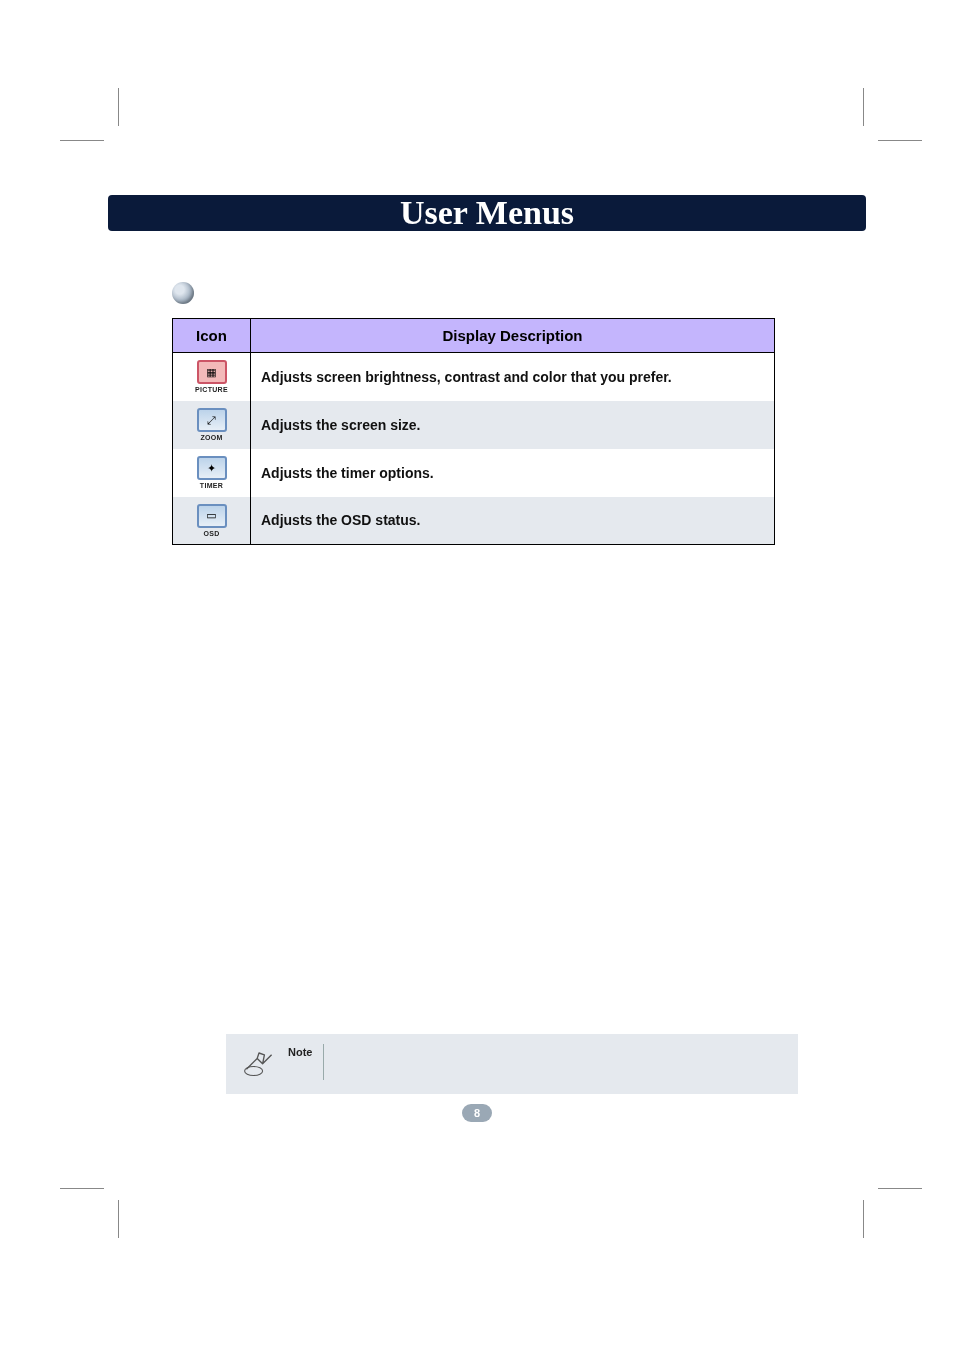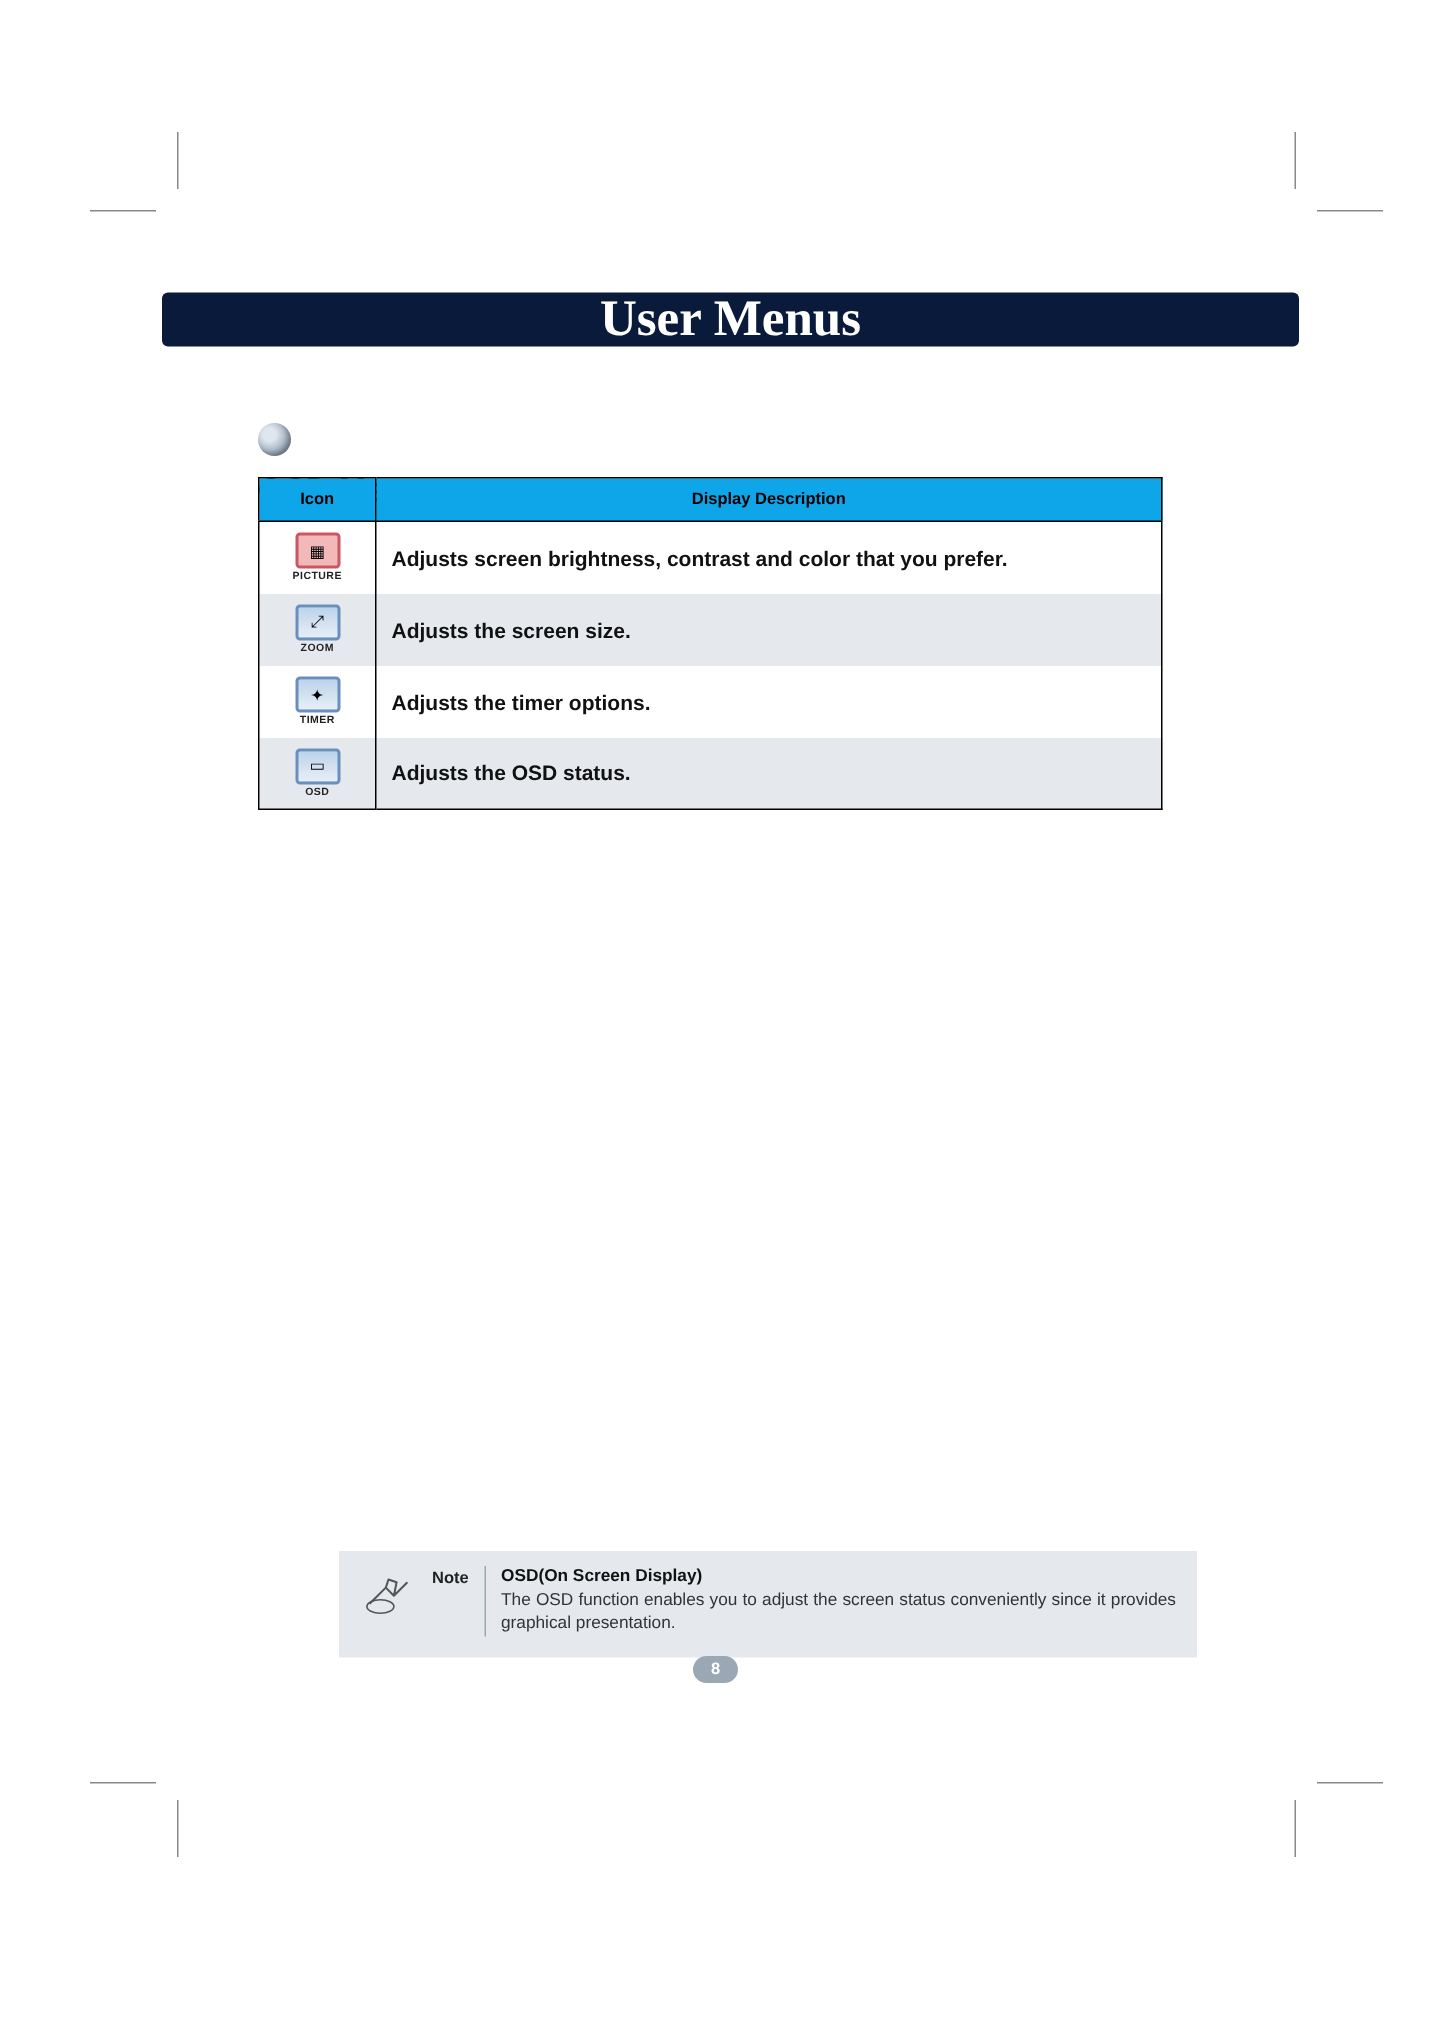--- a/index.html
+++ b/index.html
@@ -67,25 +67,25 @@
     .osd-table {
       position: absolute;
       left: 172px;
       top: 318px;
       width: 603px;
       border-collapse: collapse;
       border: 1.5px solid #000;
     }
     .osd-table th {
       border-bottom: 1.5px solid #000;
-      font-size: 11px;
+      font-size: 15px;
       font-weight: bold;
       padding: 8px 6px;
       text-align: center;
-      background: #0ea5e9;
+      background: #c4b5fd;
     }
     .osd-table th.icon-col { width: 78px; border-right: 1.5px solid #000; }
     .osd-table td {
       border-right: 1.5px solid #000;
       padding: 6px 10px;
       vertical-align: middle;
       height: 48px;
     }
     .osd-table td:last-child { border-right: none; }
     .osd-table tr.alt td { background: #e5e9ee; }
@@ -209,19 +209,15 @@
 </table>
 
 <div class="note-box">
   <div class="note-icon">
     <svg viewBox="0 0 40 40">
       <path d="M6 28 L18 16 L24 22 L34 12 M18 16 L20 10 L26 12 L24 22" fill="none" stroke="#555" stroke-width="1.5" stroke-linejoin="round"></path>
       <ellipse cx="14" cy="30" rx="10" ry="5" fill="none" stroke="#555" stroke-width="1.2"></ellipse>
     </svg>
   </div>
   <div class="note-label">Note</div>
-  <div class="note-text">
-    <span class="bold">OSD(On Screen Display)</span><br>
-    <span>The OSD function enables you to adjust the screen status conveniently since it provides graphical presentation.</span>
-  </div>
 </div>
 
 <div class="page-num">8</div>
 
 </body></html>

